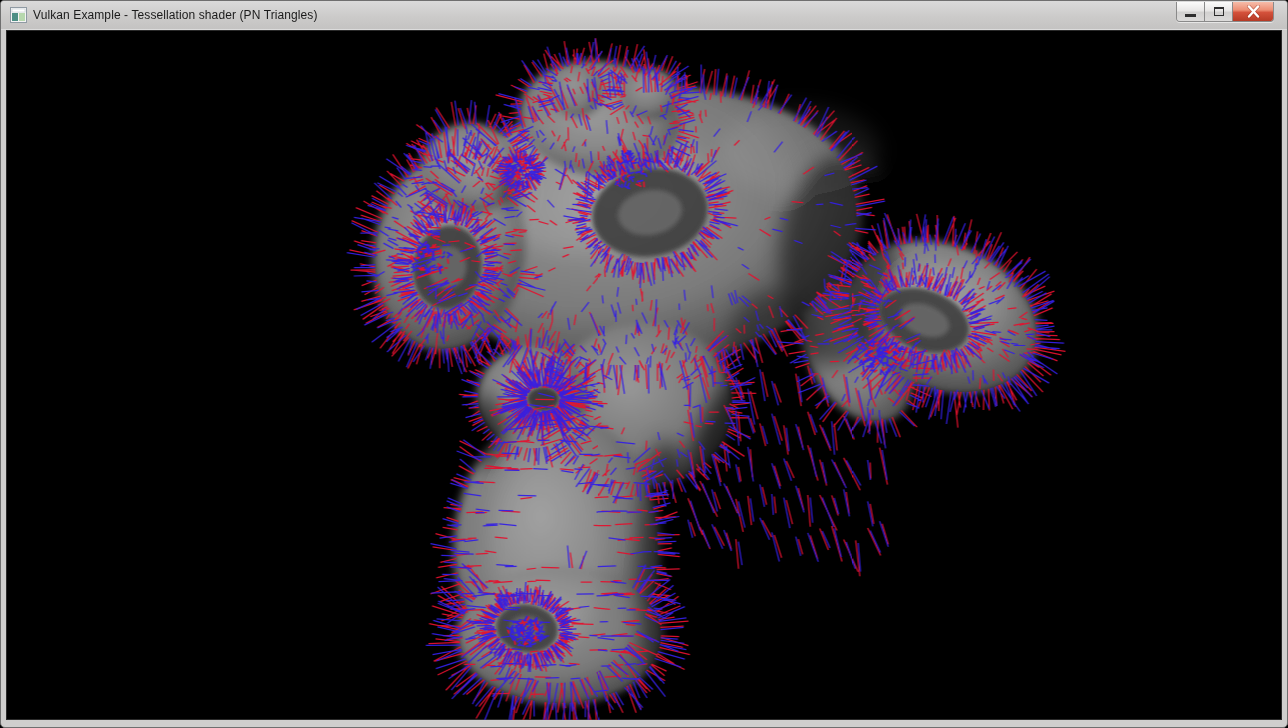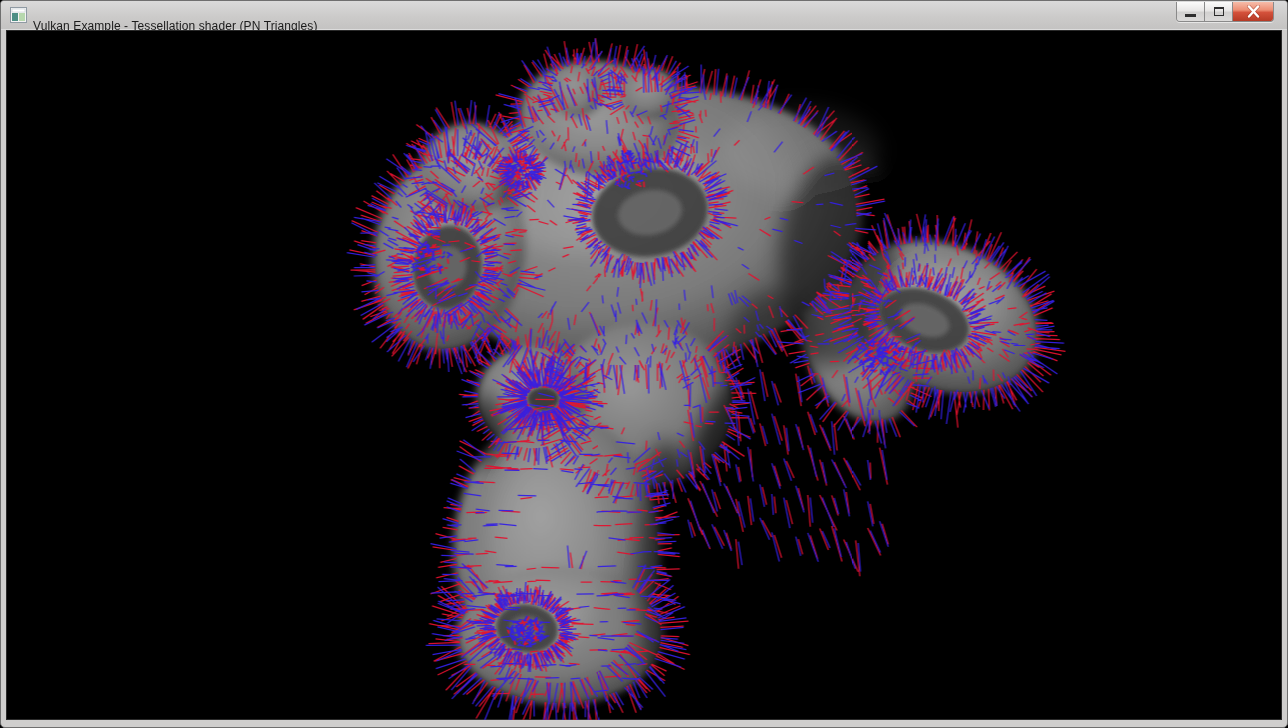--- a/index.html
+++ b/index.html
@@ -12,21 +12,21 @@
     box-sizing:border-box;
     overflow:hidden;
   }
   .titlebar{
     position:absolute;left:0;top:0;right:0;height:28px;
     background:linear-gradient(180deg,#dadada 0%,#cccbca 55%,#c4c3c2 100%);
     border-bottom:1px solid #dcdcdc;
   }
   .app-icon{position:absolute;left:9px;top:6px;width:17px;height:16px;display:block;}
   .title-text{
-    position:absolute;left:32px;top:18px;
+    position:absolute;left:32px;top:7px;
     font-size:12px;color:#1b1b1b;white-space:nowrap;letter-spacing:0.1px;text-align:right;
   }
   .controls{
     position:absolute;top:1px;right:13px;height:19px;
     display:flex;
     border:1px solid #8a8a8a;border-top:none;
     border-radius:0 0 4px 4px;
     overflow:hidden;
     box-shadow:0 1px 0 rgba(255,255,255,0.55);
   }

